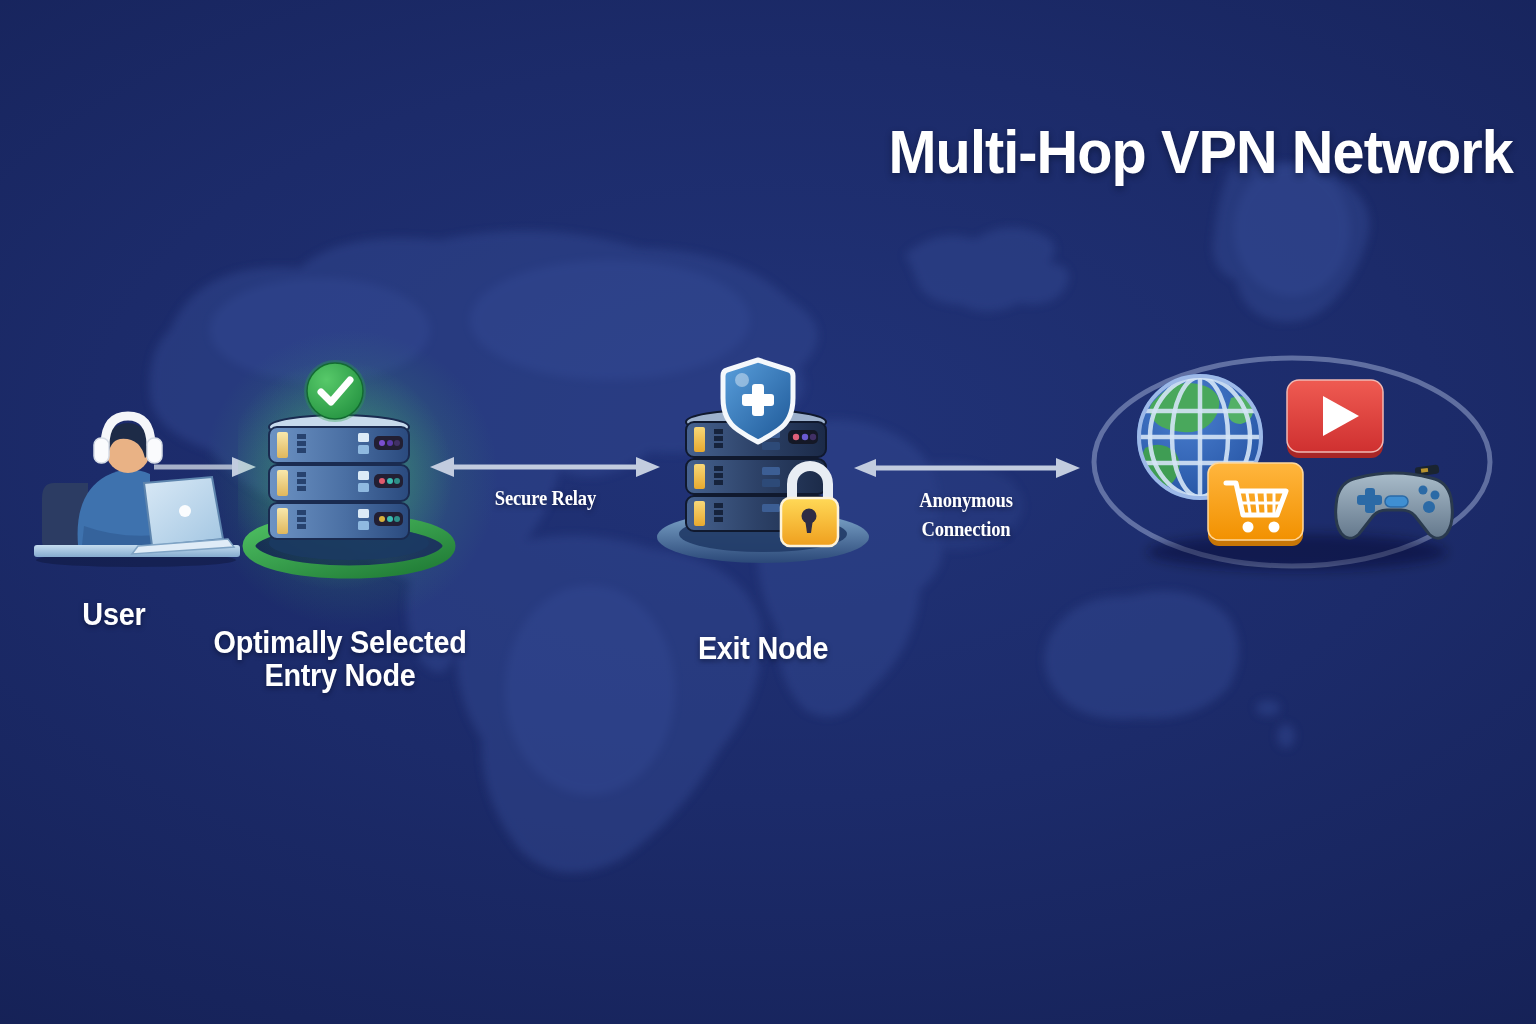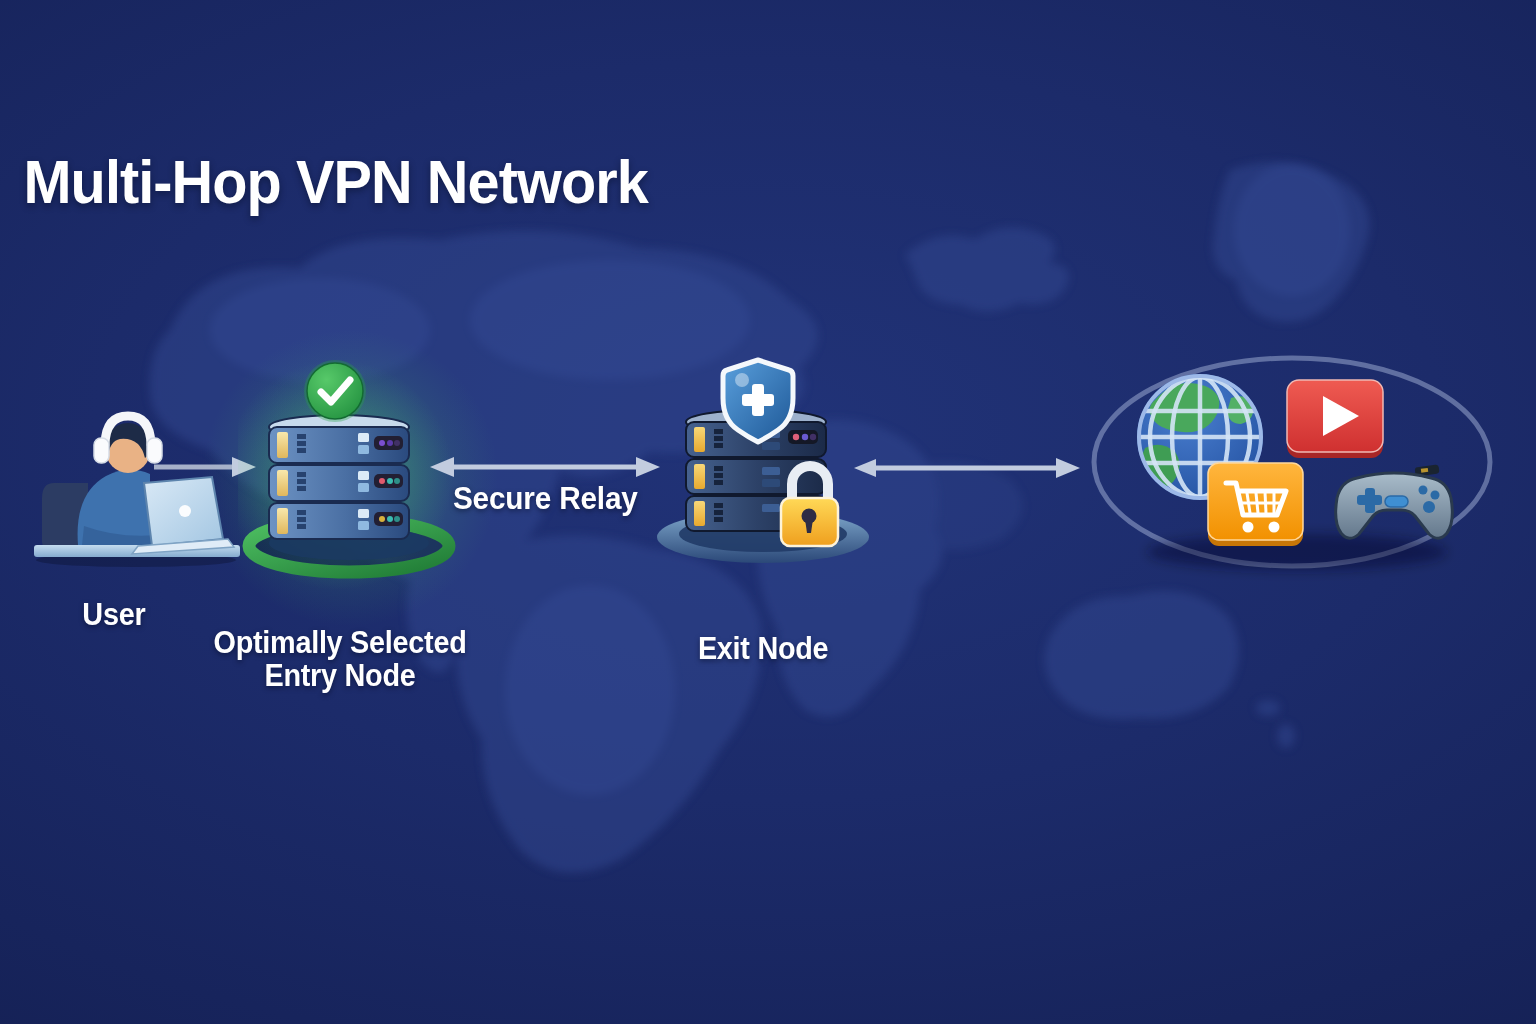--- a/index.html
+++ b/index.html
@@ -5,33 +5,32 @@
   html,body{margin:0;padding:0;background:#0d1538;}
   #stage{
     position:relative;width:1536px;height:1024px;overflow:hidden;
     font-family:"Liberation Sans","DejaVu Sans",sans-serif;
     background:
       radial-gradient(115% 95% at 50% 42%, #213378 0%, #1c2b6a 38%, #17245c 66%, #121c4a 100%);
   }
   .abs{position:absolute;}
   .map-layer{left:0;top:0;width:1536px;height:1024px;pointer-events:none;}
   .title{
-    left:0;top:116px;width:1536px;text-align:left;color:#ffffff;
+    left:0;top:116px;width:1536px;text-align:right;color:#ffffff;
     font-size:62px;font-weight:700;letter-spacing:-1px;
     text-shadow:0 3px 8px rgba(4,10,32,.45);
-    margin-top:30px;
   }
   .condense{display:inline-block;transform:scaleX(.93);transform-origin:center;}
   .node-label{
     color:#ffffff;font-weight:700;font-size:31px;line-height:33px;text-align:center;
     text-shadow:0 2px 5px rgba(4,10,32,.5);letter-spacing:-.3px;
   }
   .conn-label{
-    color:#ffffff;font-weight:700;font-size:32px;line-height:29px;text-align:center;
-    text-shadow:0 2px 5px rgba(4,10,32,.5);letter-spacing:-.2px;
+    color:#ffffff;font-weight:700;font-size:20px;line-height:29px;text-align:center;
+    text-shadow:0 2px 5px rgba(4,10,32,.5);letter-spacing:-.2px;font-family:Liberation Serif, serif;
   }
   .lbl-user{left:24px;top:598px;width:180px;}
   .lbl-entry{left:185px;top:580px;width:310px;margin-top:46px;}
   .lbl-exit{left:653px;top:598px;width:220px;margin-top:34px;}
   .lbl-target{left:1063px;top:595px;width:428px;font-size:35px;}
   .lbl-target-sub{left:1063px;top:642px;width:436px;font-size:23px;}
   .lbl-relay{left:428px;top:484px;width:234px;}
   .lbl-anon{left:842px;top:486px;width:248px;}
   .entry-glow{
     left:200px;top:328px;width:300px;height:300px;border-radius:50%;
@@ -355,15 +354,19 @@
   </div>
 
   <div class="abs conn-label lbl-relay">
     <span class="condense">Secure Relay</span>
   </div>
 
   <div class="abs node-label lbl-exit">
     <span class="condense">Exit Node</span>
   </div>
 
+  <div class="abs conn-label lbl-anon">
+    <span class="condense" style="display:block">Anonymous</span>
+    <span class="condense" style="display:block">Connection</span>
+  </div>
 
 
 </div>
 
 </body></html>

